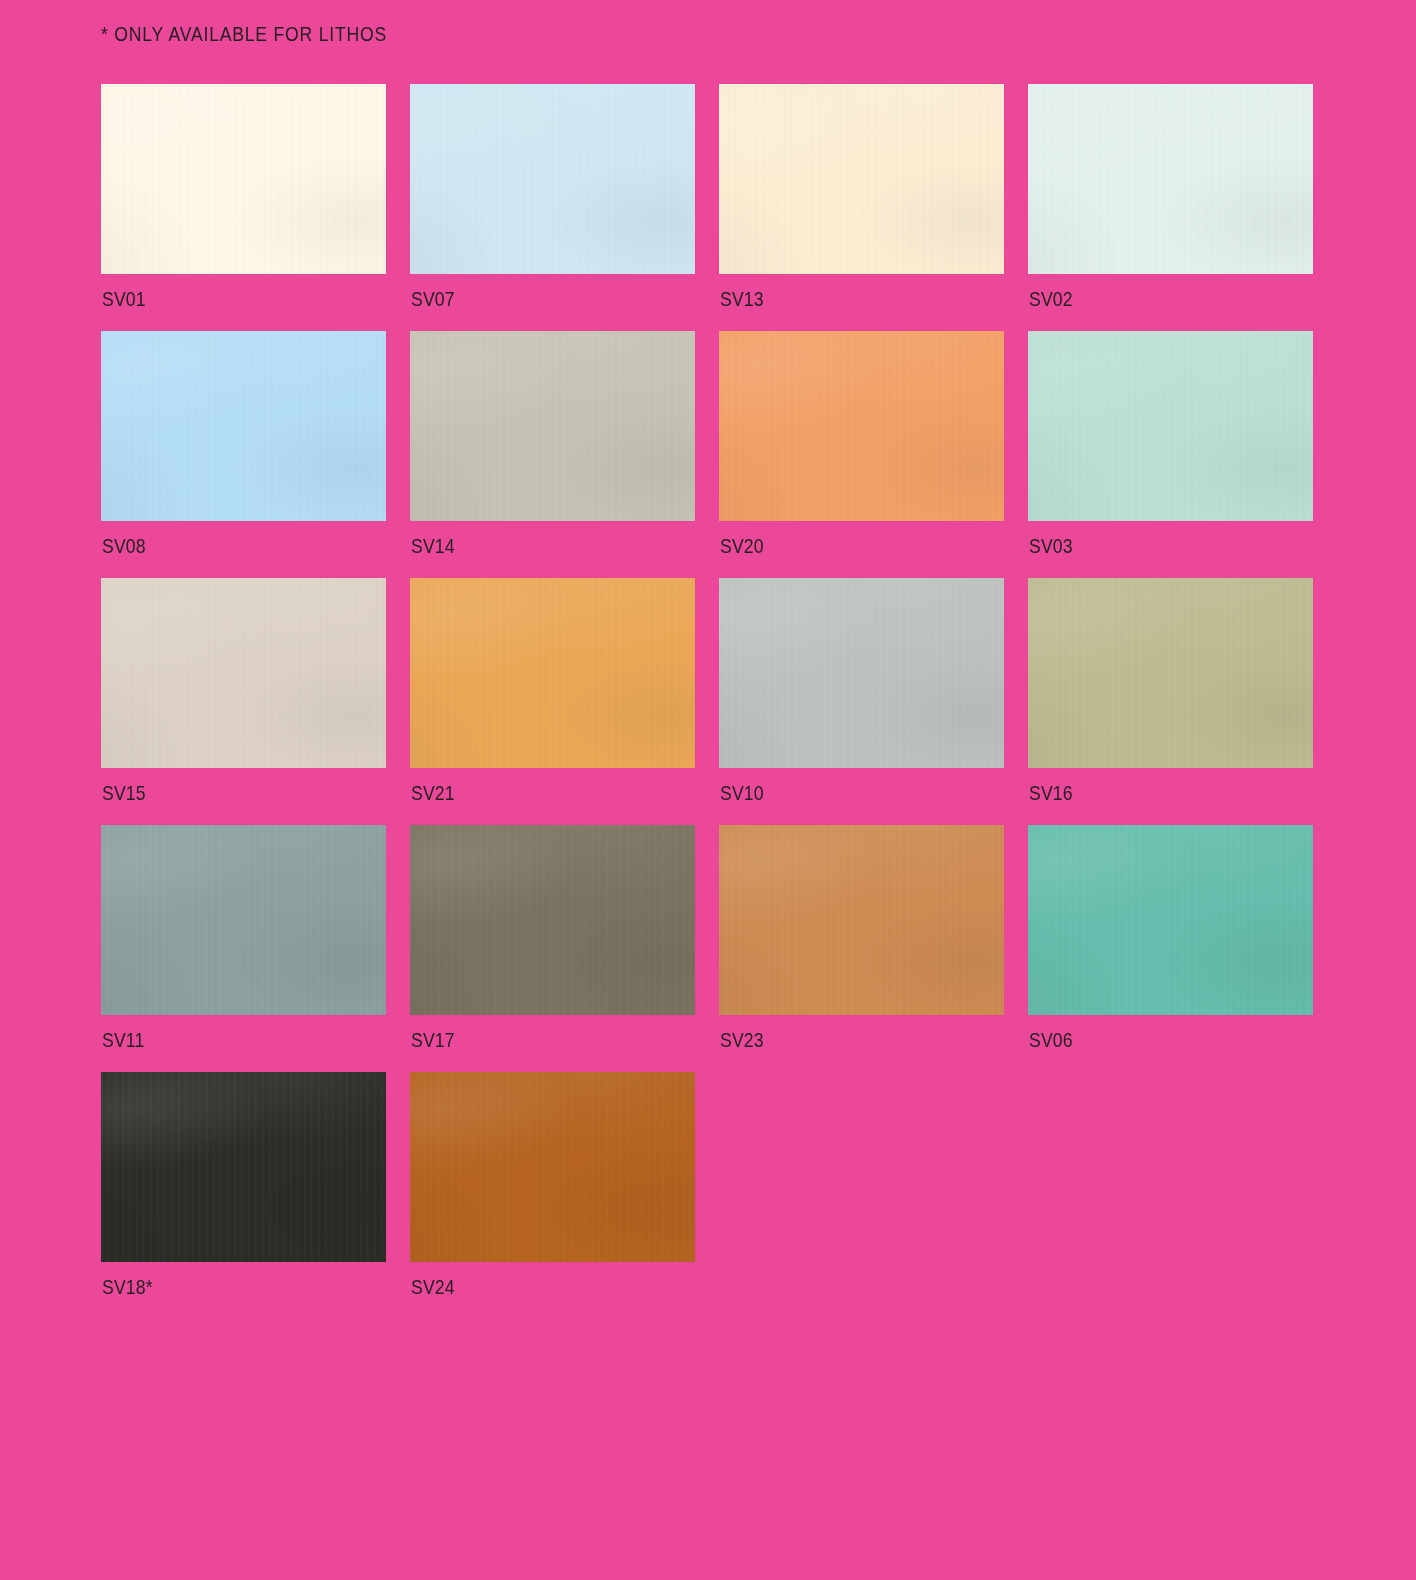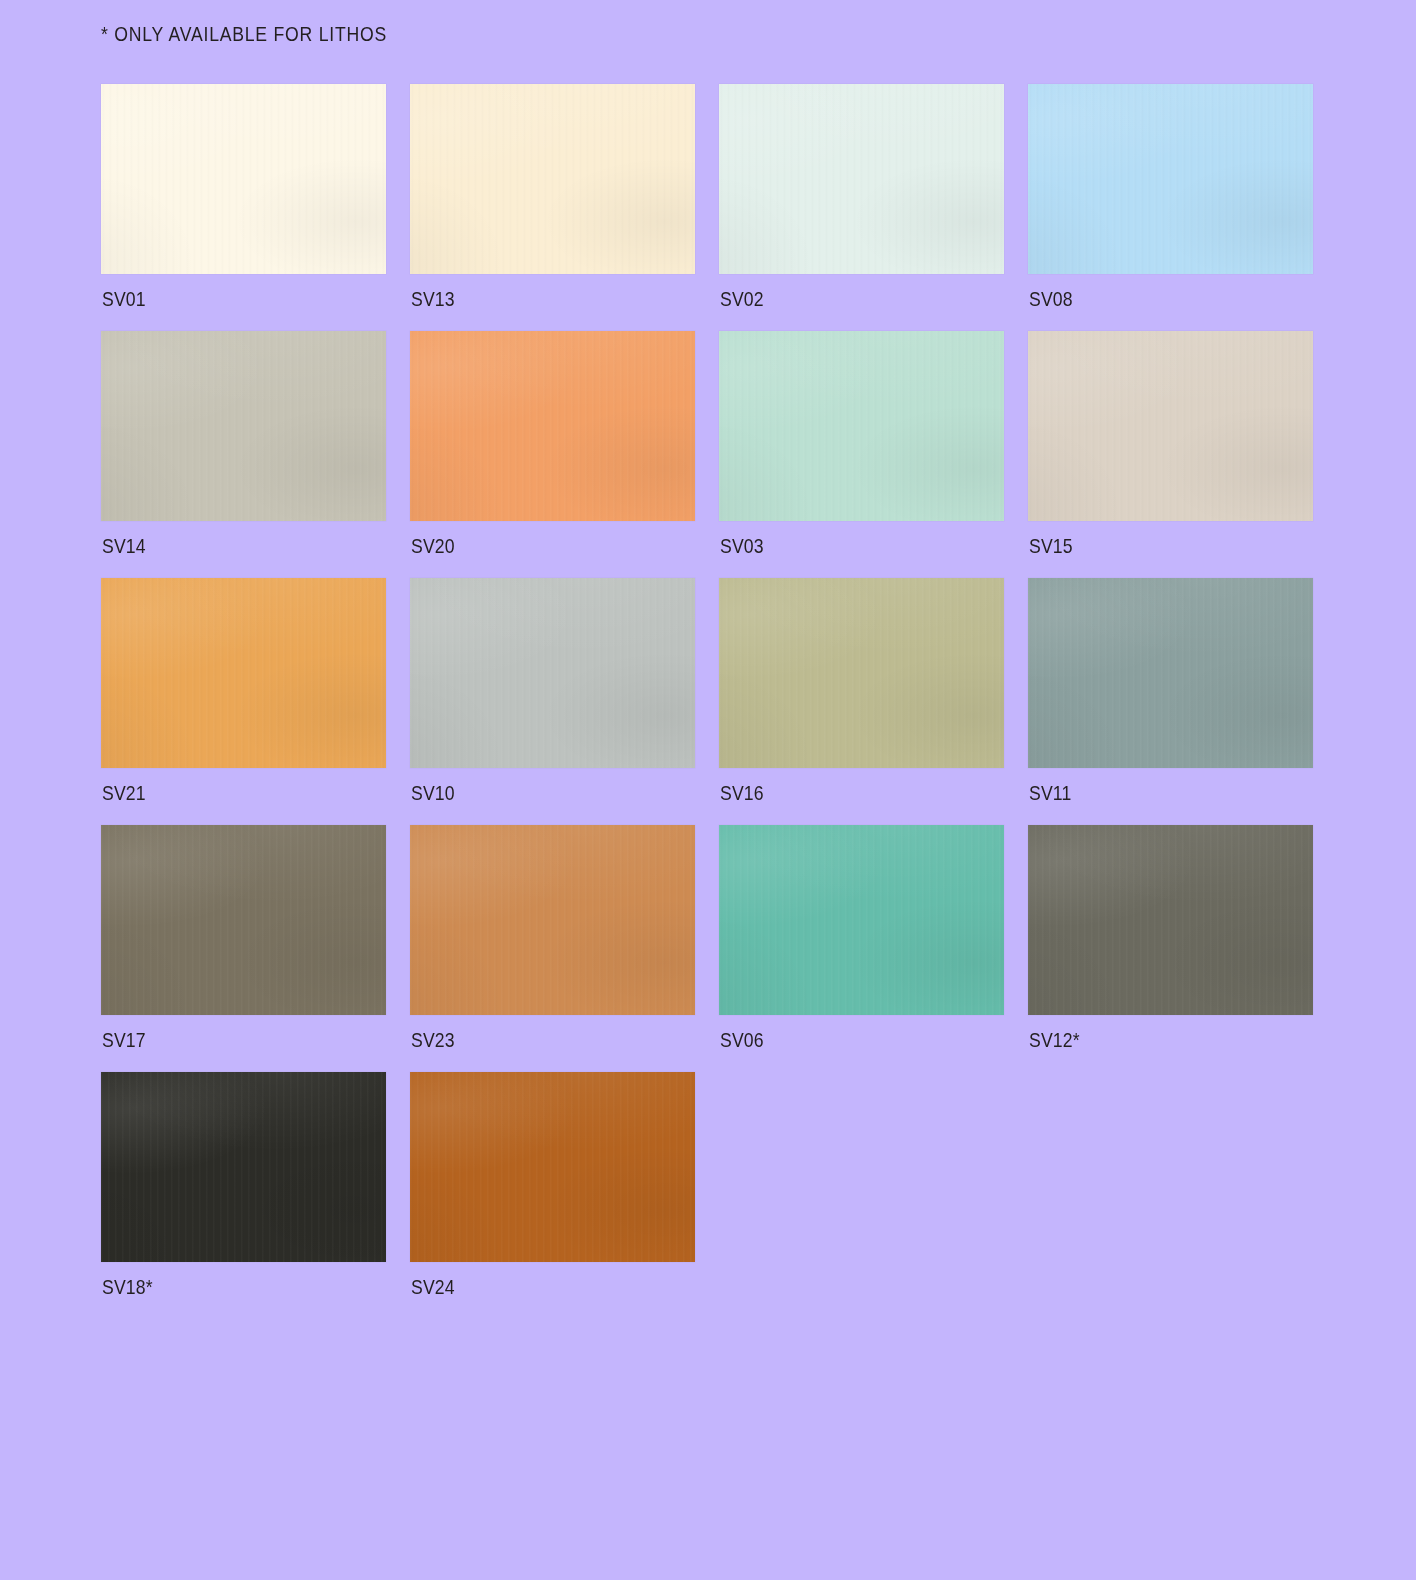--- a/index.html
+++ b/index.html
@@ -12,21 +12,21 @@
     height: 1580px;
     font-family: "Liberation Sans", sans-serif;
     -webkit-font-smoothing: antialiased;
     overflow: hidden;
   }
 
   .page {
     position: relative;
     width: 1416px;
     height: 1580px;
-    background: #c4b5fd;
+    background: #ec4899;
     box-sizing: border-box;
   }
 
   .footnote {
     position: absolute;
     left: 101px;
     top: 22px;
     font-size: 20.5px;
     letter-spacing: 0.9px;
     color: #231f20;
@@ -110,20 +110,24 @@
 <div class="page">
 
   <div class="footnote">* ONLY AVAILABLE FOR LITHOS</div>
 
   <div class="grid">
       <div class="cell">
         <div class="swatch" style="background: rgb(253, 247, 231);"></div>
         <div class="label">SV01</div>
       </div>
       <div class="cell">
+        <div class="swatch" style="background: rgb(207, 231, 241);"></div>
+        <div class="label">SV07</div>
+      </div>
+      <div class="cell">
         <div class="swatch" style="background: rgb(251, 238, 211);"></div>
         <div class="label">SV13</div>
       </div>
       <div class="cell">
         <div class="swatch" style="background: rgb(227, 240, 235);"></div>
         <div class="label">SV02</div>
       </div>
       <div class="cell">
         <div class="swatch" style="background: rgb(180, 221, 246);"></div>
         <div class="label">SV08</div>
@@ -166,24 +170,20 @@
       </div>
       <div class="cell">
         <div class="swatch" style="background: rgb(206, 139, 82);"></div>
         <div class="label">SV23</div>
       </div>
       <div class="cell">
         <div class="swatch" style="background: rgb(101, 189, 171);"></div>
         <div class="label">SV06</div>
       </div>
       <div class="cell">
-        <div class="swatch" style="background: rgb(107, 106, 95);"></div>
-        <div class="label">SV12*</div>
-      </div>
-      <div class="cell">
         <div class="swatch" style="background: rgb(44, 44, 39);"></div>
         <div class="label">SV18*</div>
       </div>
       <div class="cell">
         <div class="swatch" style="background: rgb(181, 99, 31);"></div>
         <div class="label">SV24</div>
       </div>
     </div>
 
 </div>

